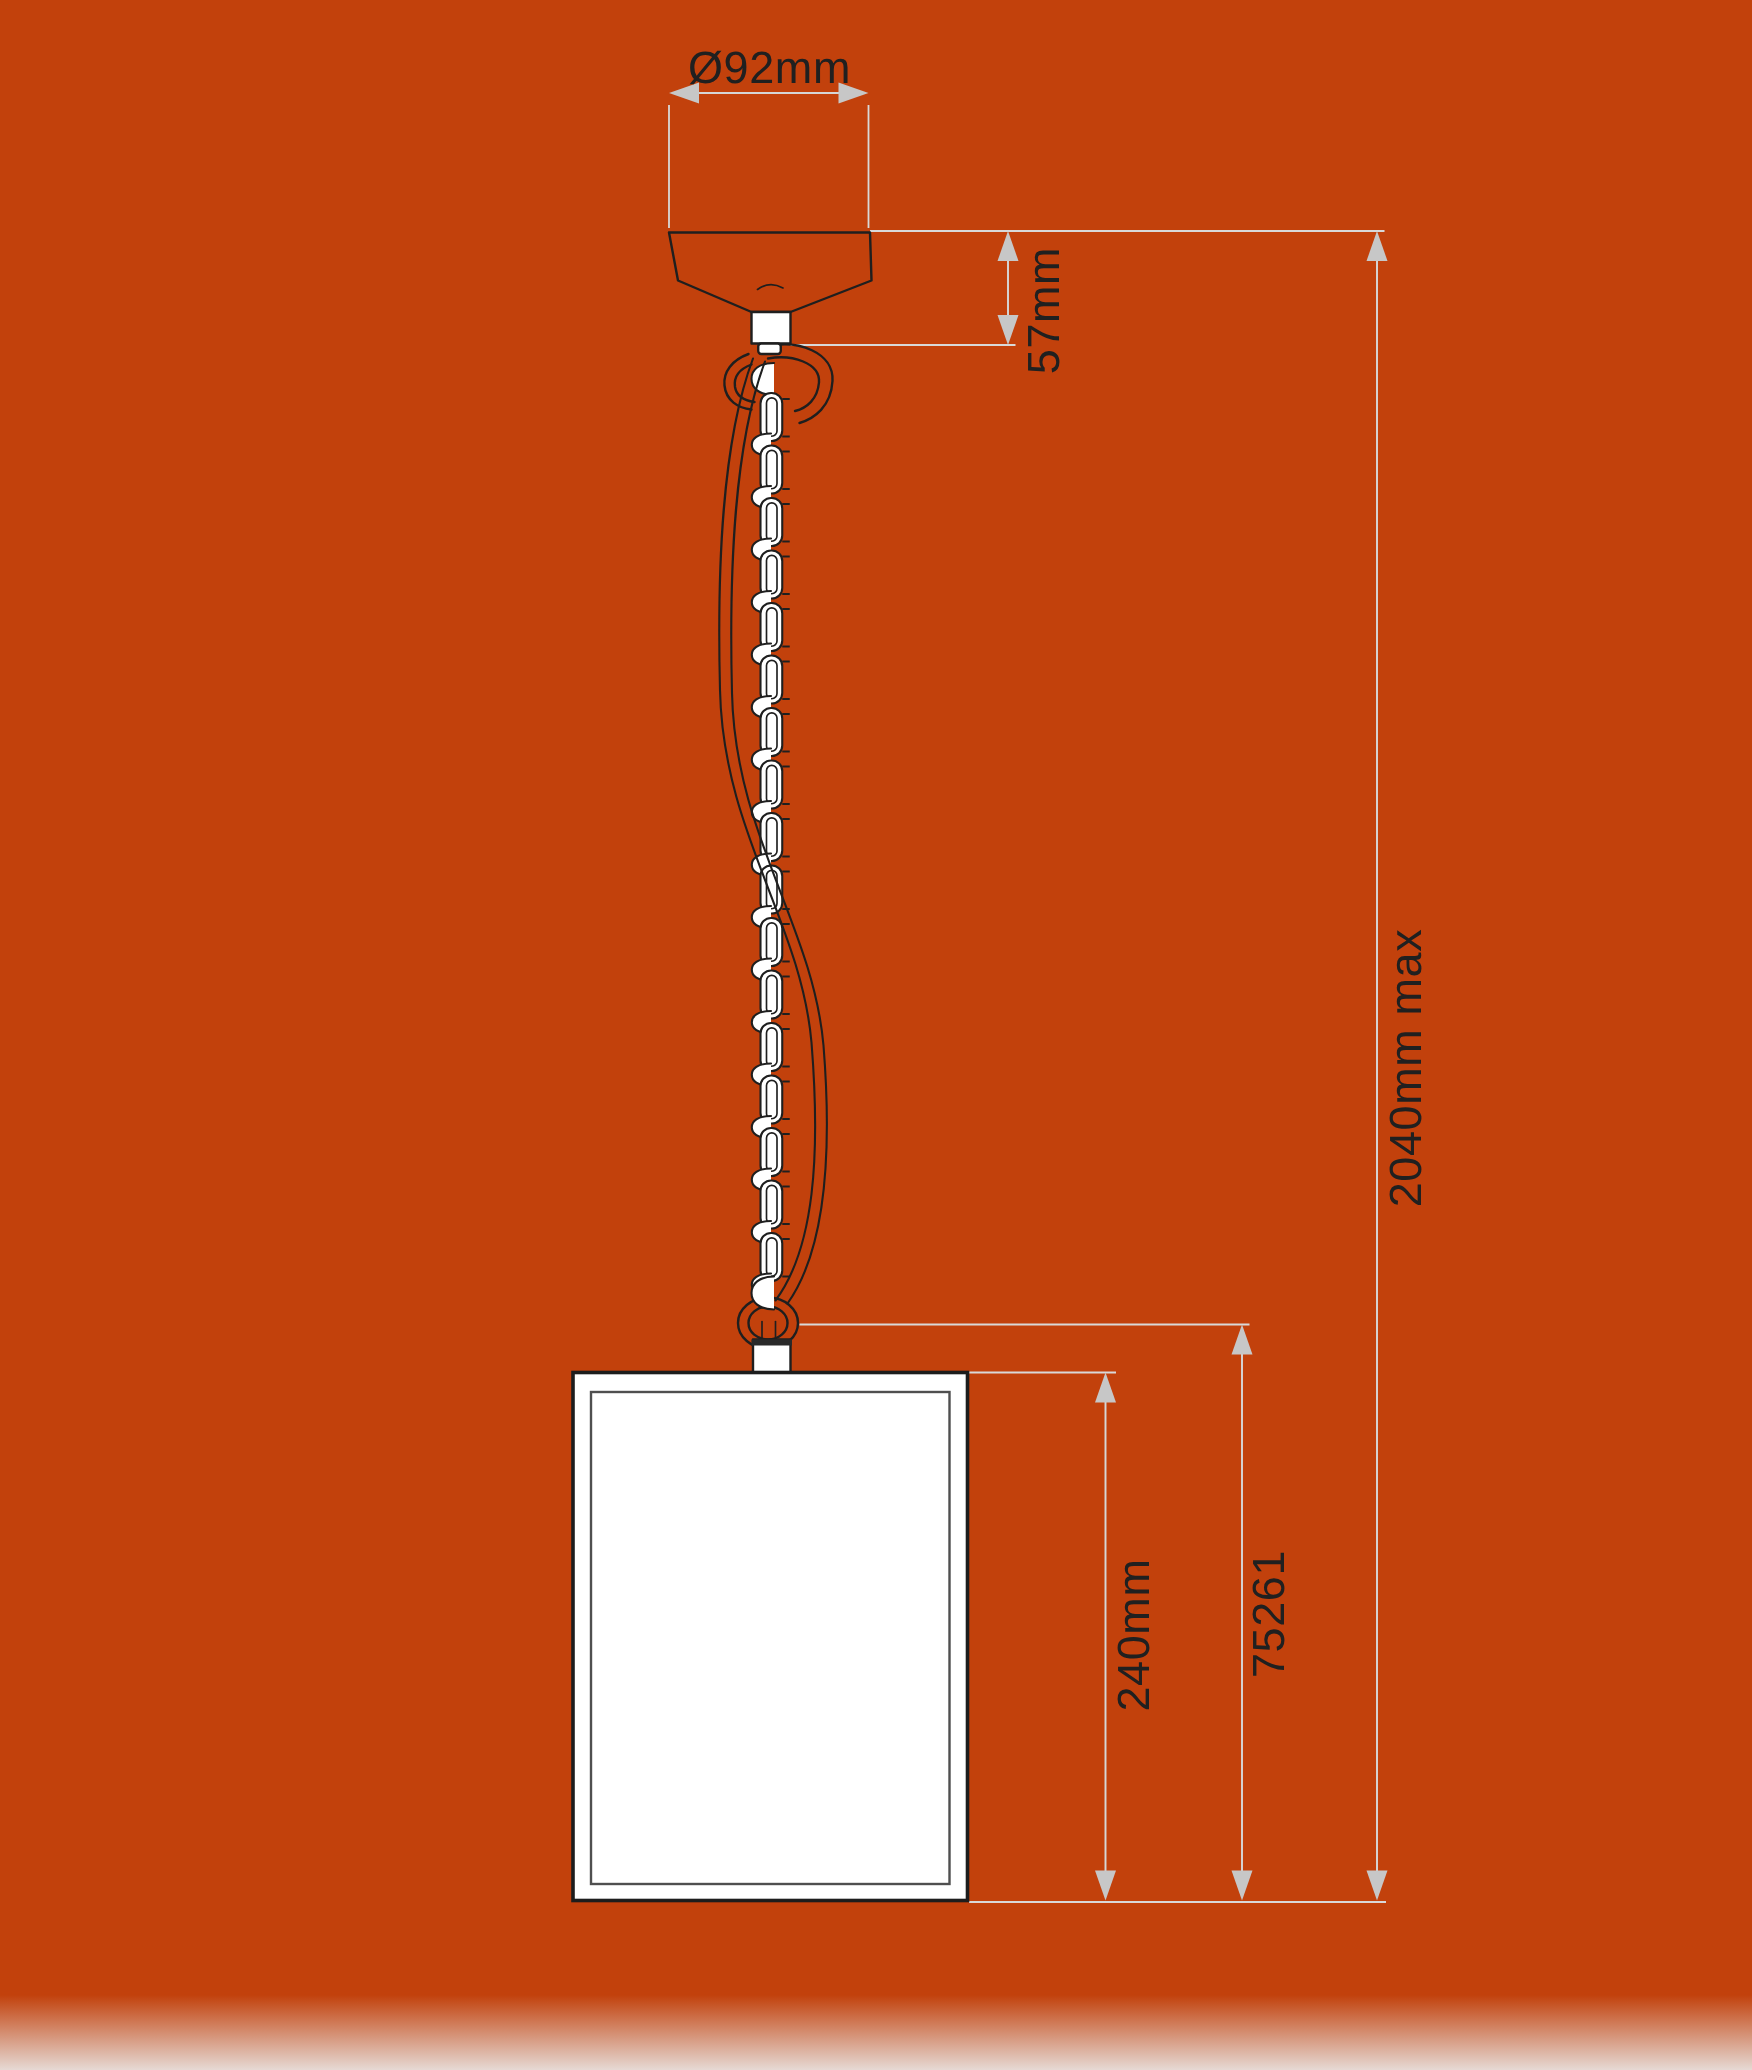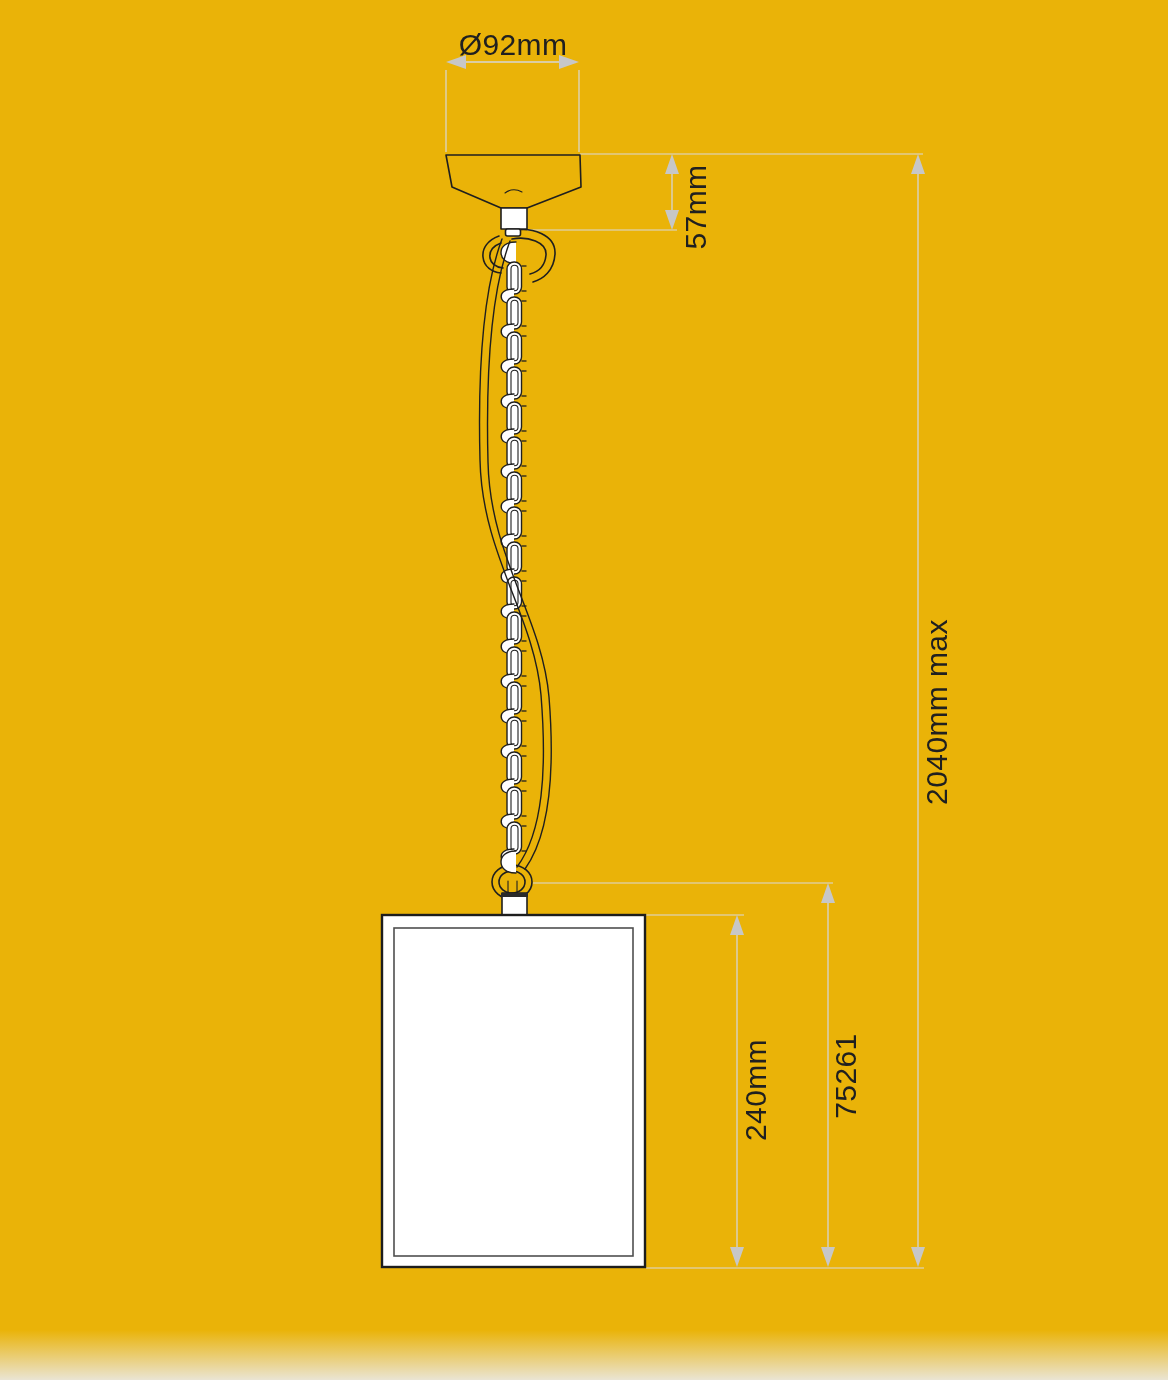--- a/index.html
+++ b/index.html
@@ -1,16 +1,16 @@
 <!DOCTYPE html>
 <html><head>
 <meta charset="utf-8">
 <style>
   html,body{margin:0;padding:0;background:#ffffff;}
-  .stage{position:relative;width:1168px;height:1380px;background:#eab308;overflow:hidden;
+  .stage{position:relative;width:1168px;height:1380px;background:#c2410c;overflow:hidden;
          font-family:"Liberation Sans", sans-serif;}
   svg{position:absolute;left:0;top:0;}
   
   .ext  {stroke:#d9d9d9;stroke-width:1.2;fill:none;}
   .dim  {stroke:#d6d6d6;stroke-width:1.3;fill:none;}
   .arr  {fill:#c7c7c7;stroke:none;}
   
   .ol   {stroke:#1f1f1f;stroke-width:1.6;fill:none;stroke-linecap:round;stroke-linejoin:round;}
   .olw  {stroke:#1f1f1f;stroke-width:1.6;fill:#ffffff;stroke-linecap:round;stroke-linejoin:round;}
   .thin {stroke:#1f1f1f;stroke-width:1.1;fill:none;stroke-linecap:round;}

